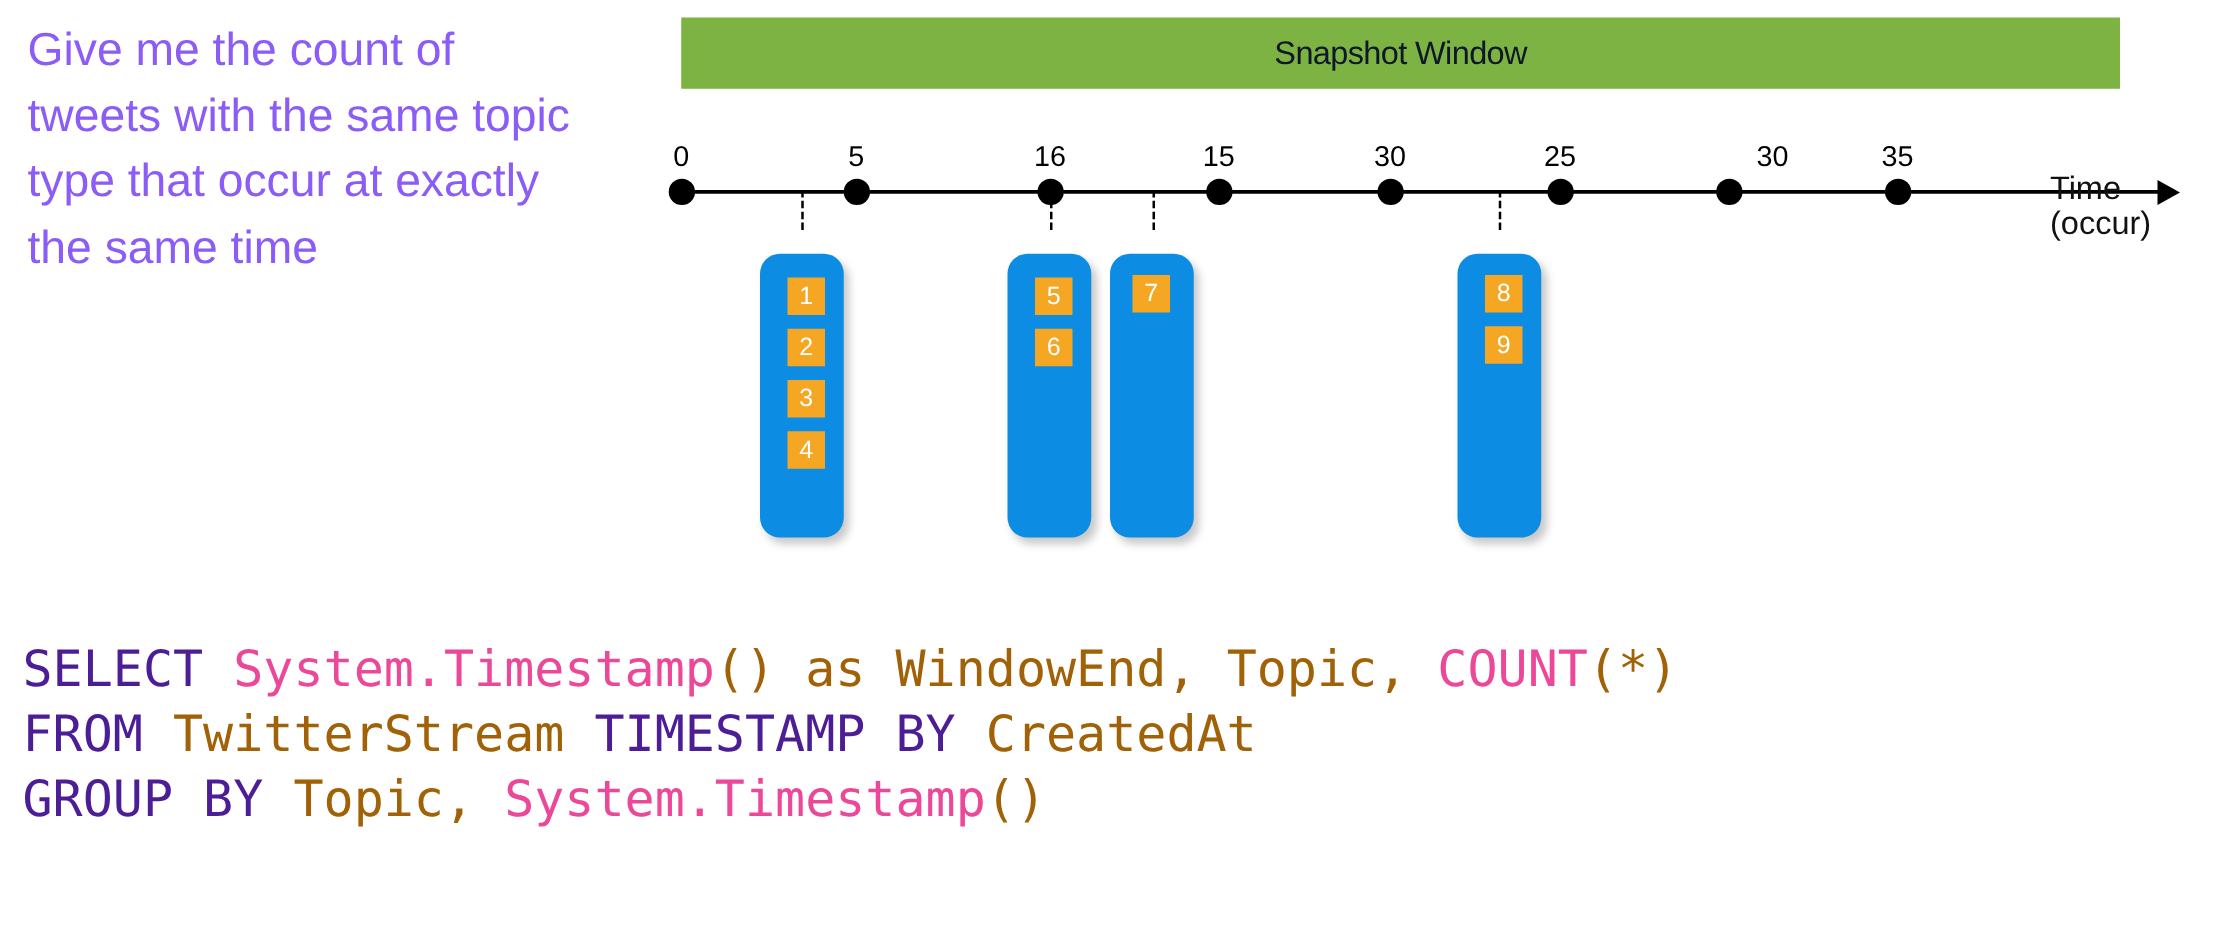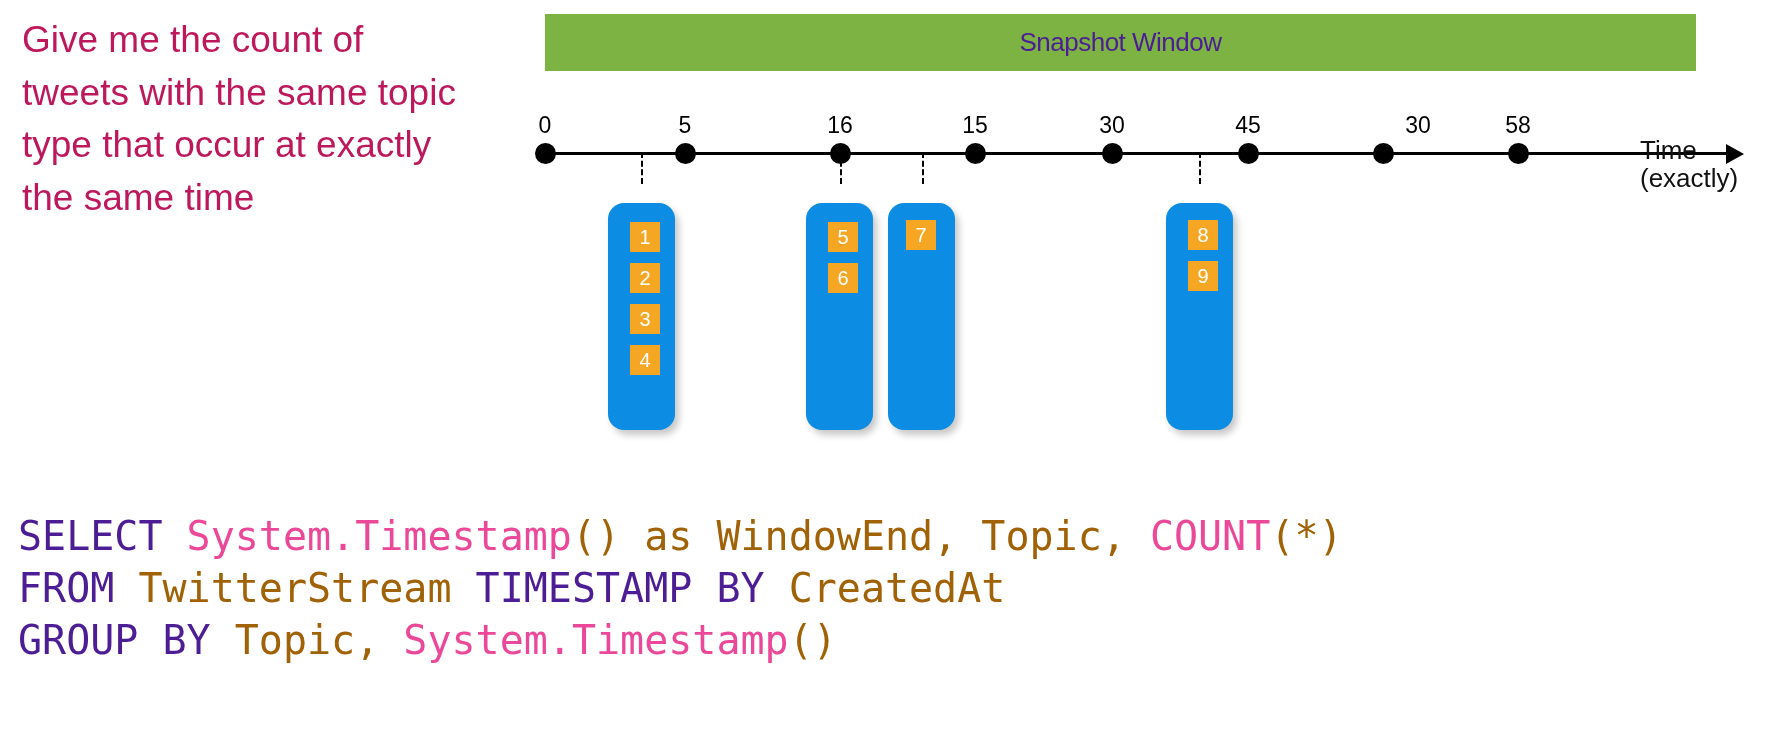--- a/index.html
+++ b/index.html
@@ -14,21 +14,21 @@
     overflow: hidden;
   }
 
   
   #prompt-text {
     position: absolute;
     left: 22px; top: 14px;
     width: 440px;
     font-size: 37px;
     line-height: 1.42;
-    color: #be185d;
+    color: #8b5cf6;
     font-family: "Liberation Sans", sans-serif;
   }
 
   
   #diagram {
     position: absolute;
     left: 0; top: 0;
     width: 1785px; height: 460px;
   }
 
@@ -36,21 +36,21 @@
     position: absolute;
     left: 545px; top: 14px;
     width: 1151px; height: 57px;
     background: #7cb342;
   }
   #snapshot-window-label {
     position: absolute;
     left: 0; top: 0;
     width: 100%; height: 100%;
     display: flex; align-items: center; justify-content: center;
-    color: #4c1d95;
+    color: #0f172a;
     font-size: 26px;
     letter-spacing: -0.5px;
     font-family: "Liberation Sans", sans-serif;
   }
 
   
   #timeline { position: absolute; left: 0; top: 0; width: 1785px; height: 460px; }
 
   .axis-line {
     position: absolute;
@@ -151,37 +151,37 @@
         <div class="tick-label" style="left: 515px;">0</div>
         <div class="tick-dot" style="left: 535px; background: rgb(0, 0, 0);"></div>
         <div class="tick-label" style="left: 655px;">5</div>
         <div class="tick-dot" style="left: 675px; background: rgb(0, 0, 0);"></div>
         <div class="tick-label" style="left: 810px;">16</div>
         <div class="tick-dot" style="left: 830px; background: rgb(0, 0, 0);"></div>
         <div class="tick-label" style="left: 945px;">15</div>
         <div class="tick-dot" style="left: 965px; background: rgb(0, 0, 0);"></div>
         <div class="tick-label" style="left: 1082px;">30</div>
         <div class="tick-dot" style="left: 1102px; background: rgb(0, 0, 0);"></div>
-        <div class="tick-label" style="left: 1218px;">45</div>
+        <div class="tick-label" style="left: 1218px;">25</div>
         <div class="tick-dot" style="left: 1238px; background: rgb(0, 0, 0);"></div>
         <div class="tick-label" style="left: 1388px;">30</div>
         <div class="tick-dot" style="left: 1373px; background: rgb(0, 0, 0);"></div>
-        <div class="tick-label" style="left: 1488px;">58</div>
+        <div class="tick-label" style="left: 1488px;">35</div>
         <div class="tick-dot" style="left: 1508px; background: rgb(0, 0, 0);"></div>
       </div>
     <div id="axis-guides">
         <div class="dashed-drop" style="left: 641px; height: 32px;"></div>
         <div class="dashed-drop" style="left: 840px; height: 32px;"></div>
         <div class="dashed-drop" style="left: 922px; height: 32px;"></div>
         <div class="dashed-drop" style="left: 1199px; height: 32px;"></div>
       </div>
 
     <div id="time-axis-title">
       <span>Time</span>
-      <span class="unit">(exactly)</span>
+      <span class="unit">(occur)</span>
     </div>
   </div>
 
   <div id="event-groups">
       <div class="event-bar" style="left: 608px; top: 203px; width: 67px; height: 227px; background: rgb(12, 140, 226);">
         <div class="event-item" style="left: 22px; top: 19px; width: 30px; height: 30px; background: rgb(245, 166, 35);">1</div>
         <div class="event-item" style="left: 22px; top: 60px; width: 30px; height: 30px; background: rgb(245, 166, 35);">2</div>
         <div class="event-item" style="left: 22px; top: 101px; width: 30px; height: 30px; background: rgb(245, 166, 35);">3</div>
         <div class="event-item" style="left: 22px; top: 142px; width: 30px; height: 30px; background: rgb(245, 166, 35);">4</div>
       </div>

